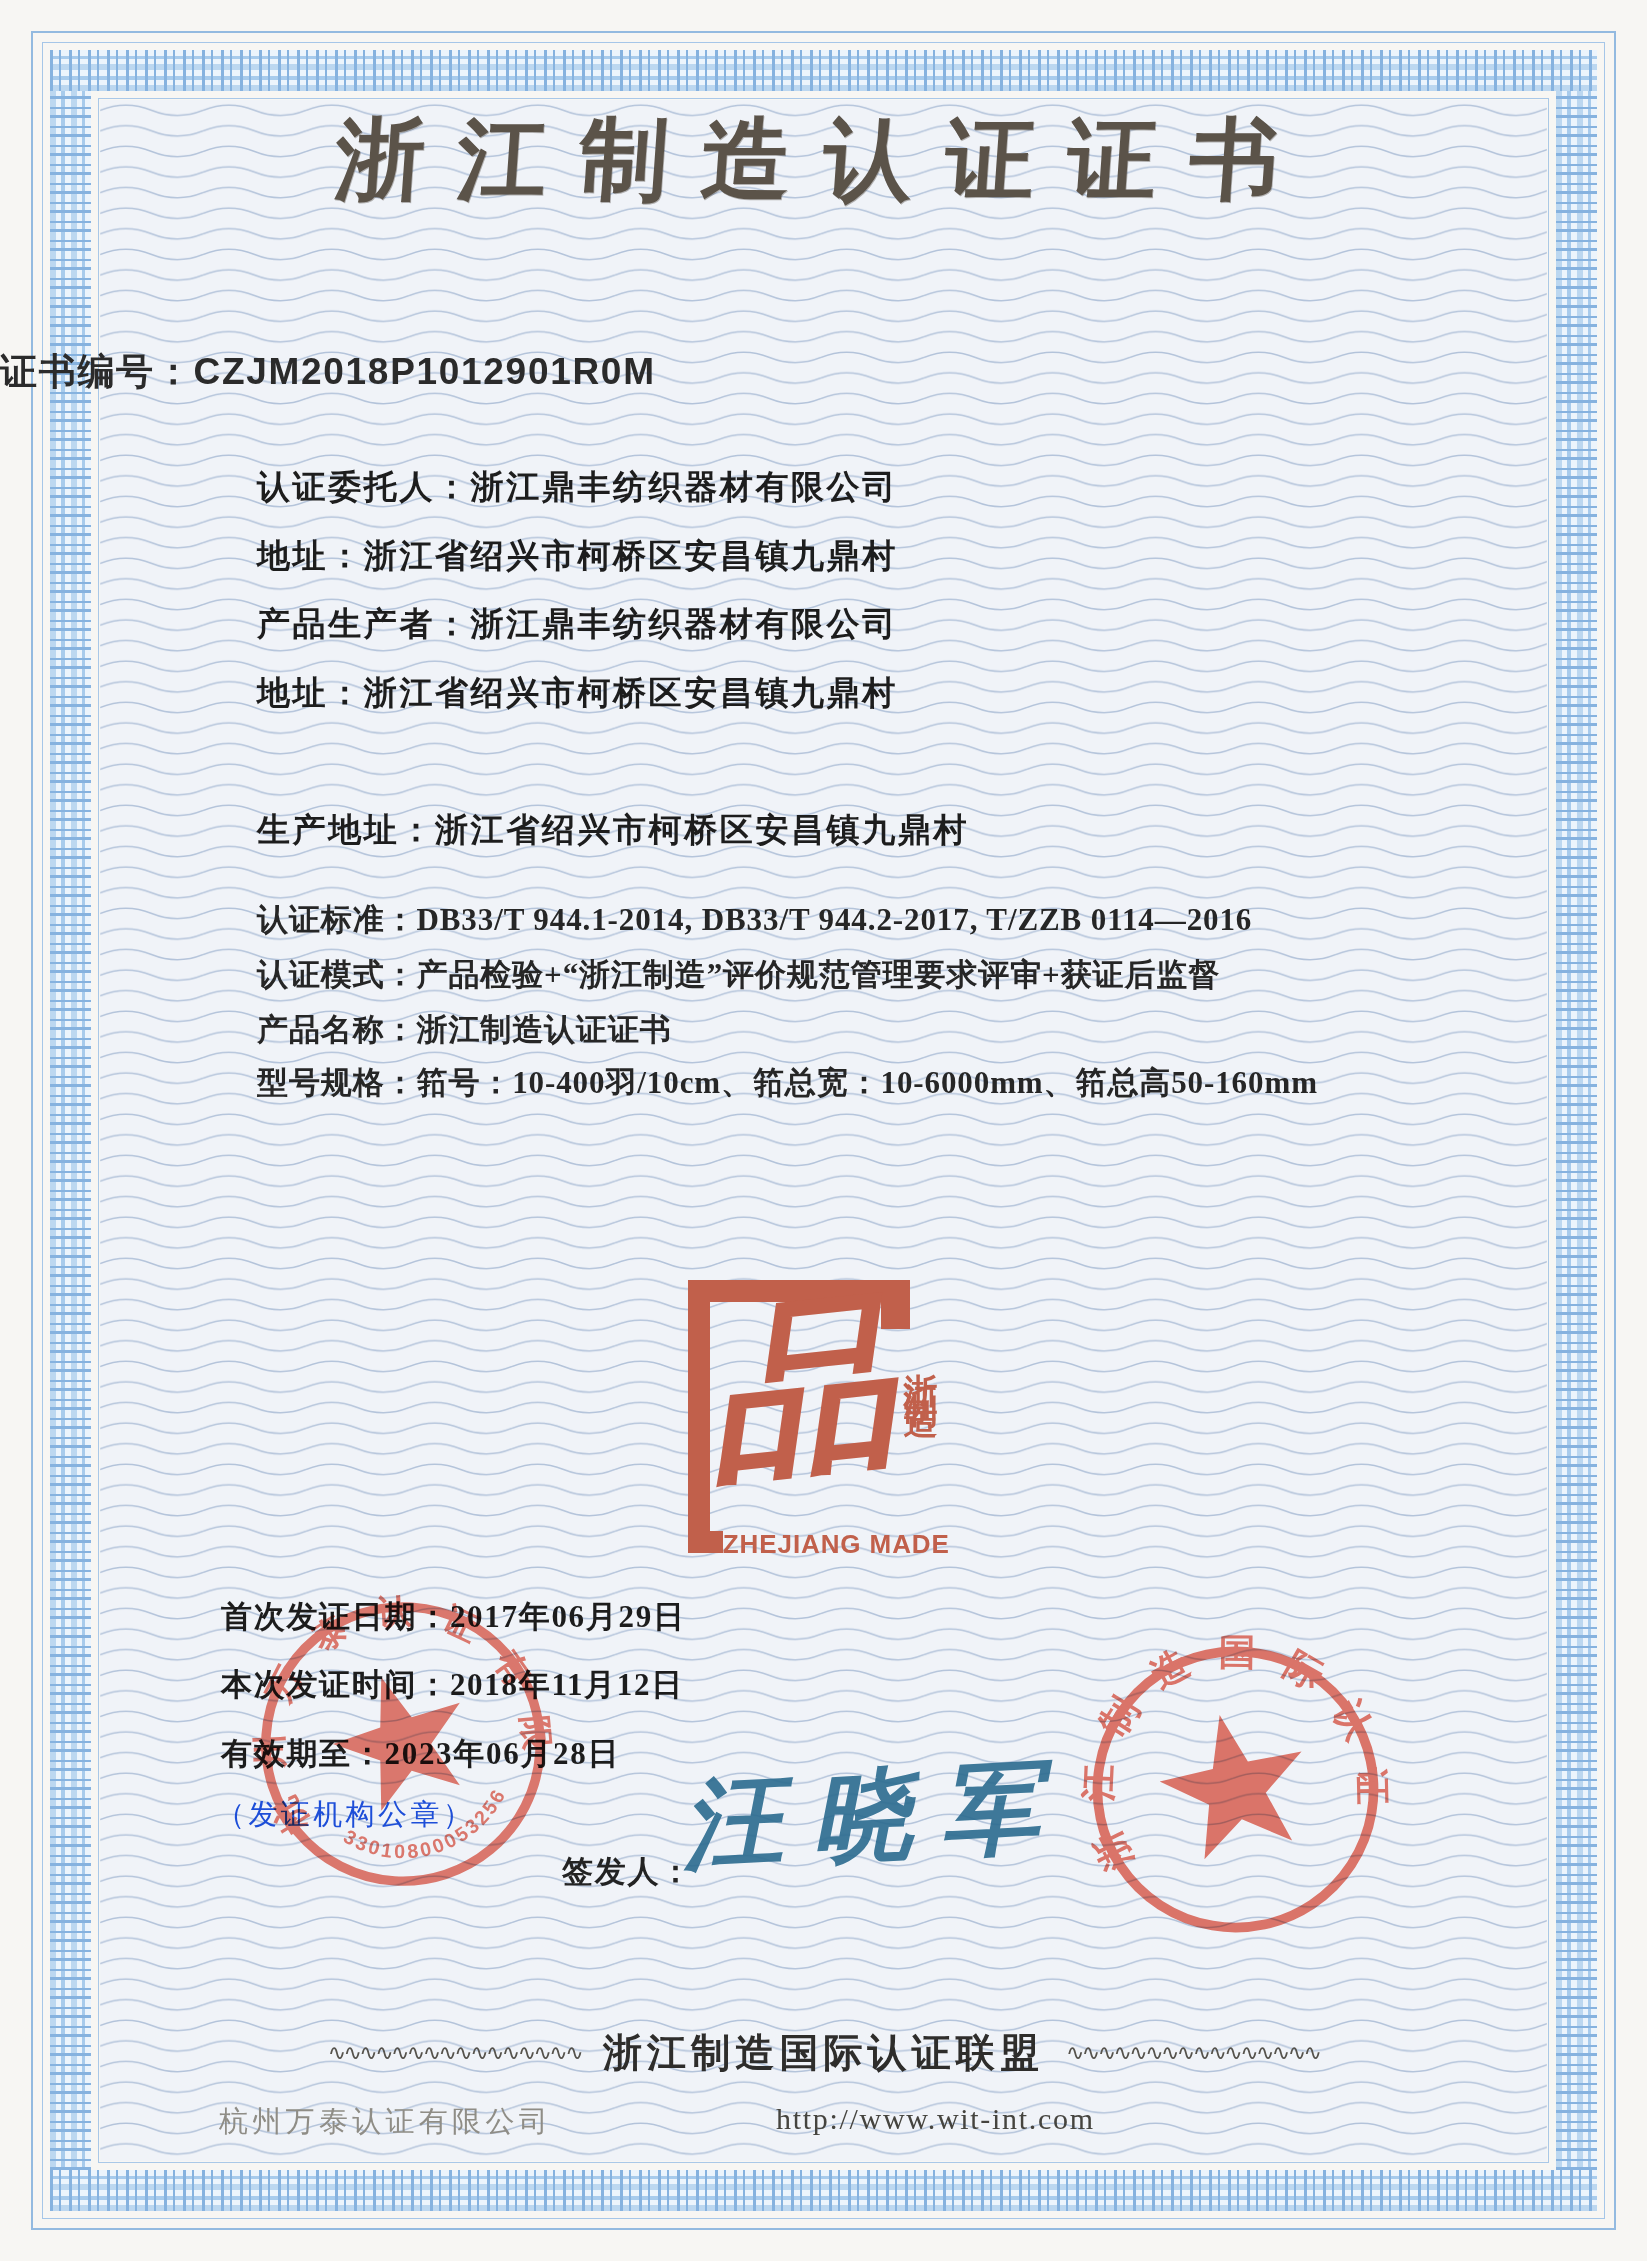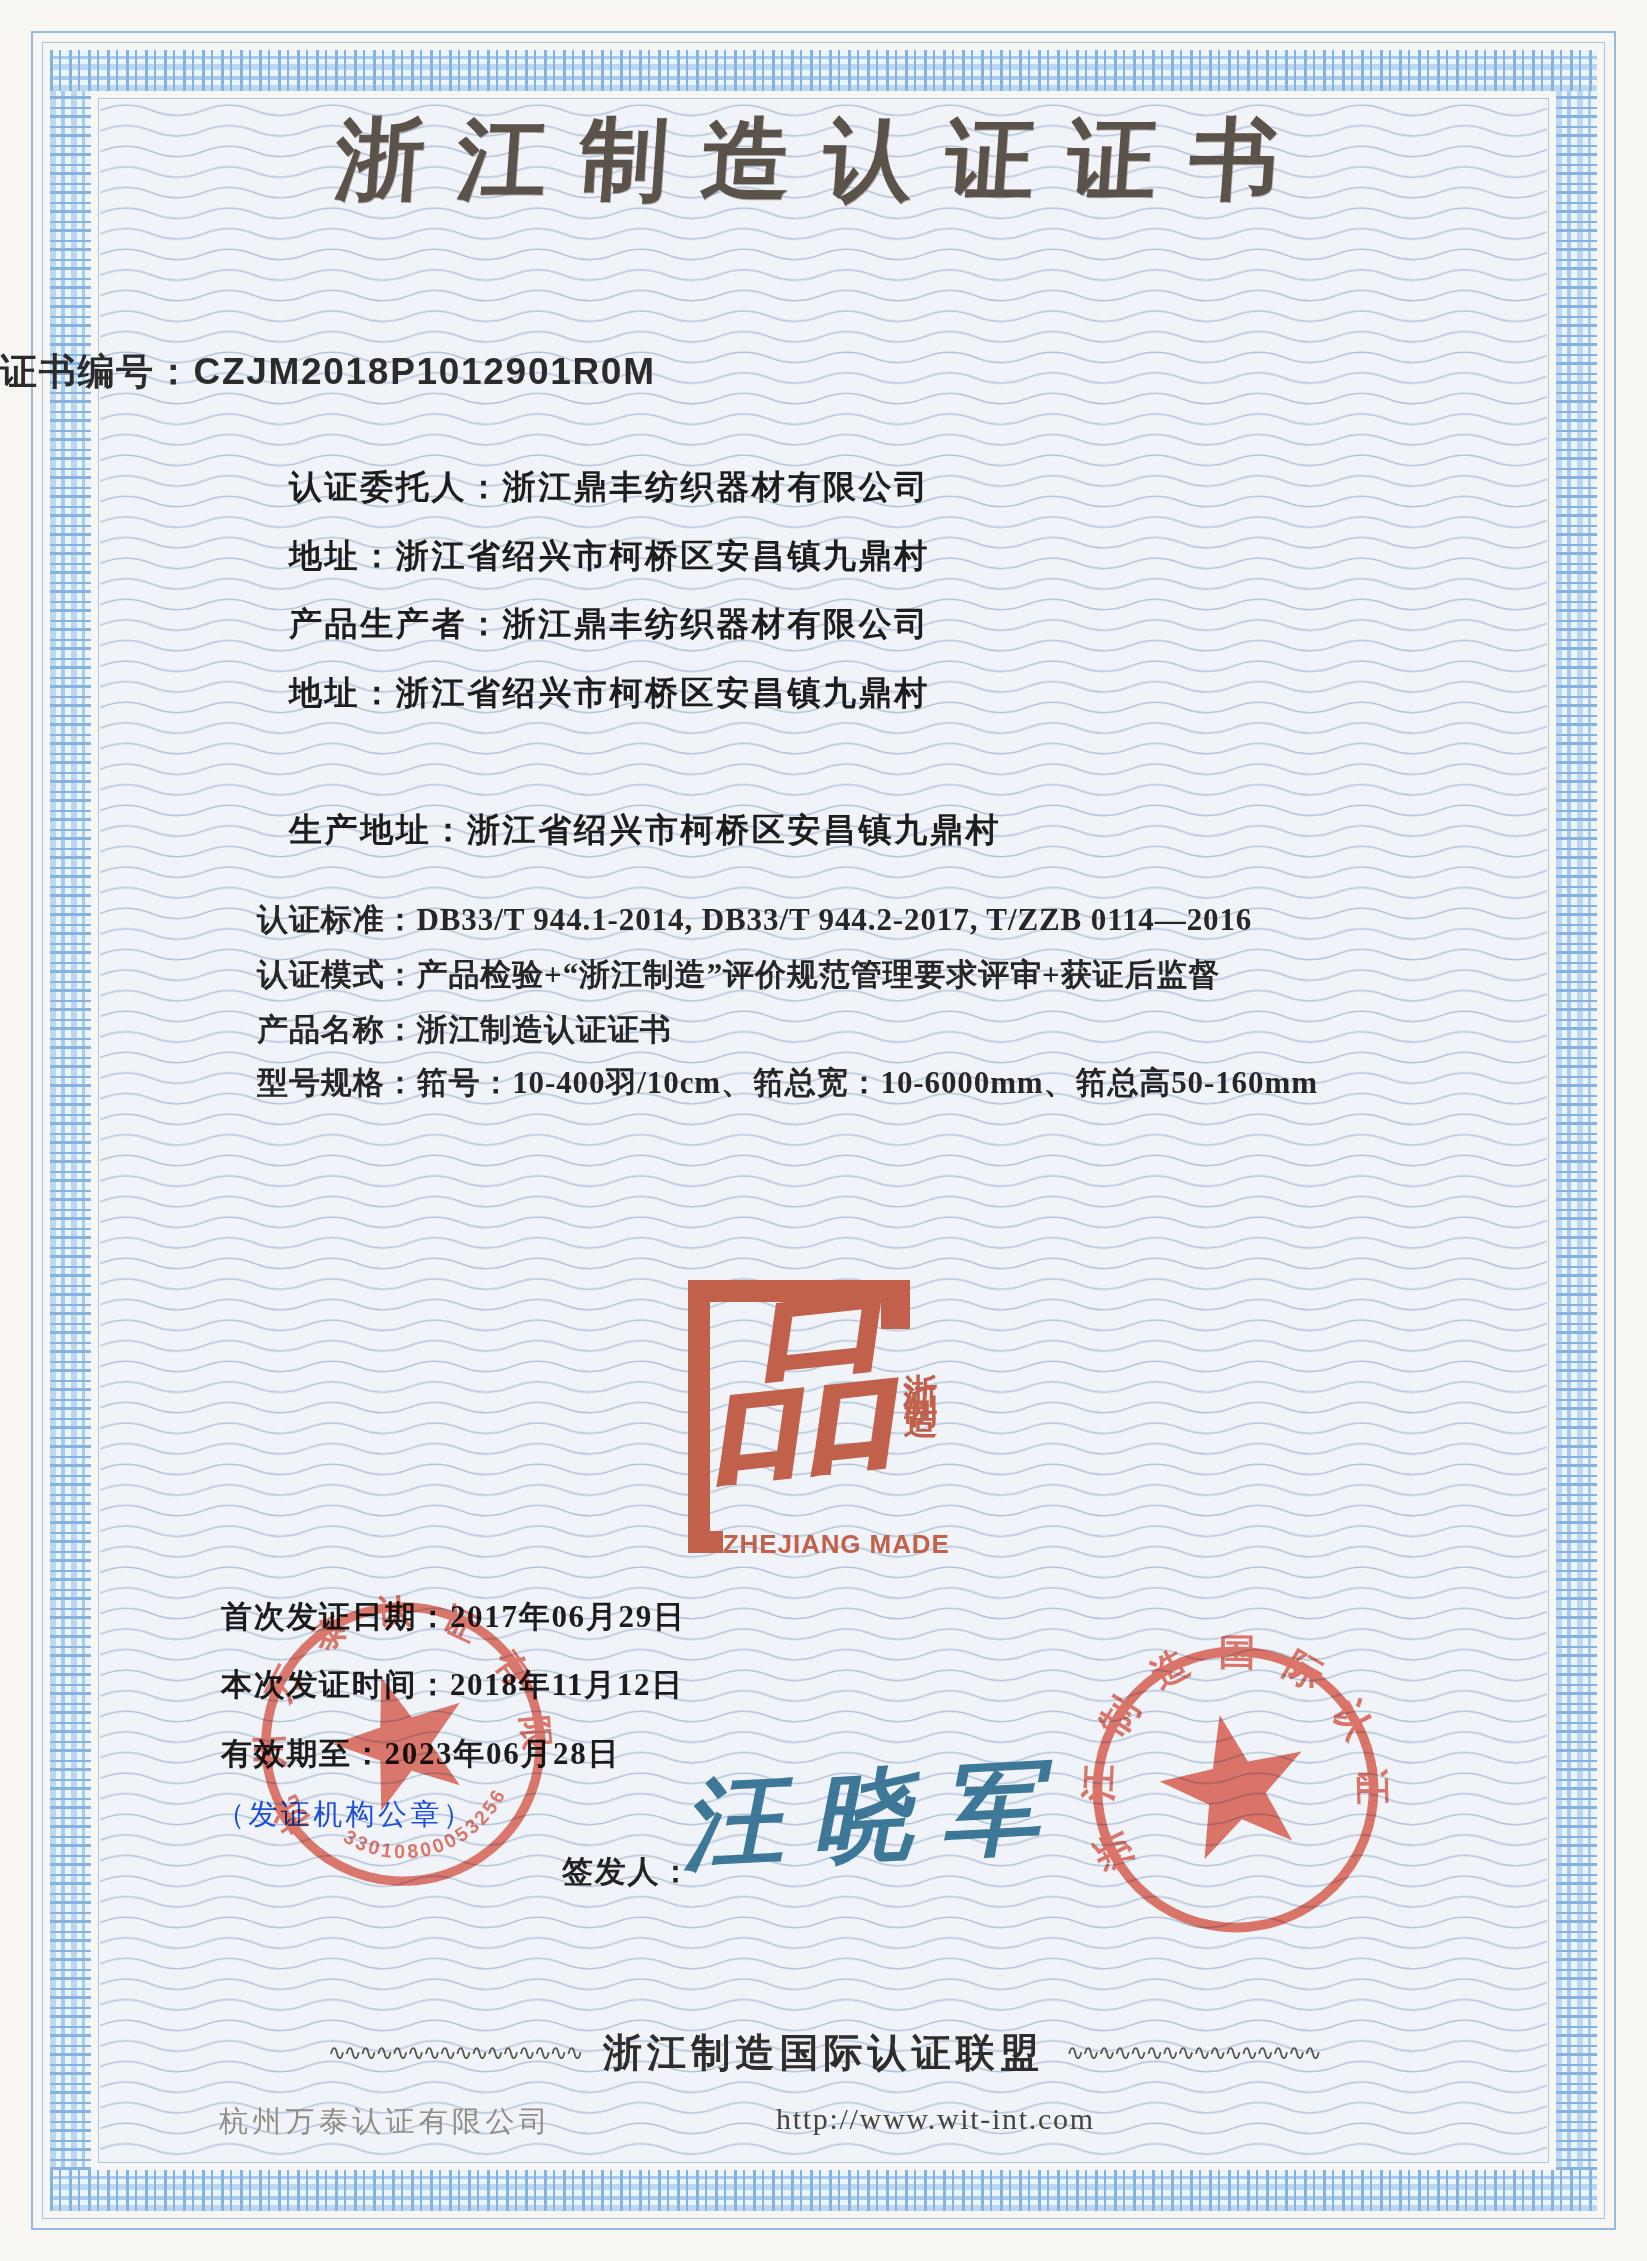--- a/index.html
+++ b/index.html
@@ -40,21 +40,21 @@
     text-shadow:0.9px 0.9px 0 rgba(60,52,44,.35);
     white-space:nowrap;
   }
   .certno{
     top:347px;left:0;right:0;text-align:left;
     font-size:37px;font-weight:bold;color:#2b2b2b;letter-spacing:1.7px;
     font-family:"Liberation Sans","DejaVu Sans",sans-serif;
   }
   .info-line{
     left:257px;font-size:33px;font-weight:bold;color:#1d1d1d;
-    letter-spacing:2.6px;white-space:nowrap;margin-left:32px;
+    letter-spacing:2.6px;white-space:nowrap;
   }
   .spec-line{
     left:257px;font-size:31px;font-weight:bold;color:#262626;
     letter-spacing:0.9px;white-space:nowrap;
   }
   .statement{
     left:216px;width:1232px;top:1122px;
     font-size:27.5px;line-height:63px;color:#2e2e2e;
     text-indent:2em;letter-spacing:1.7px;text-align:justify;
   }

